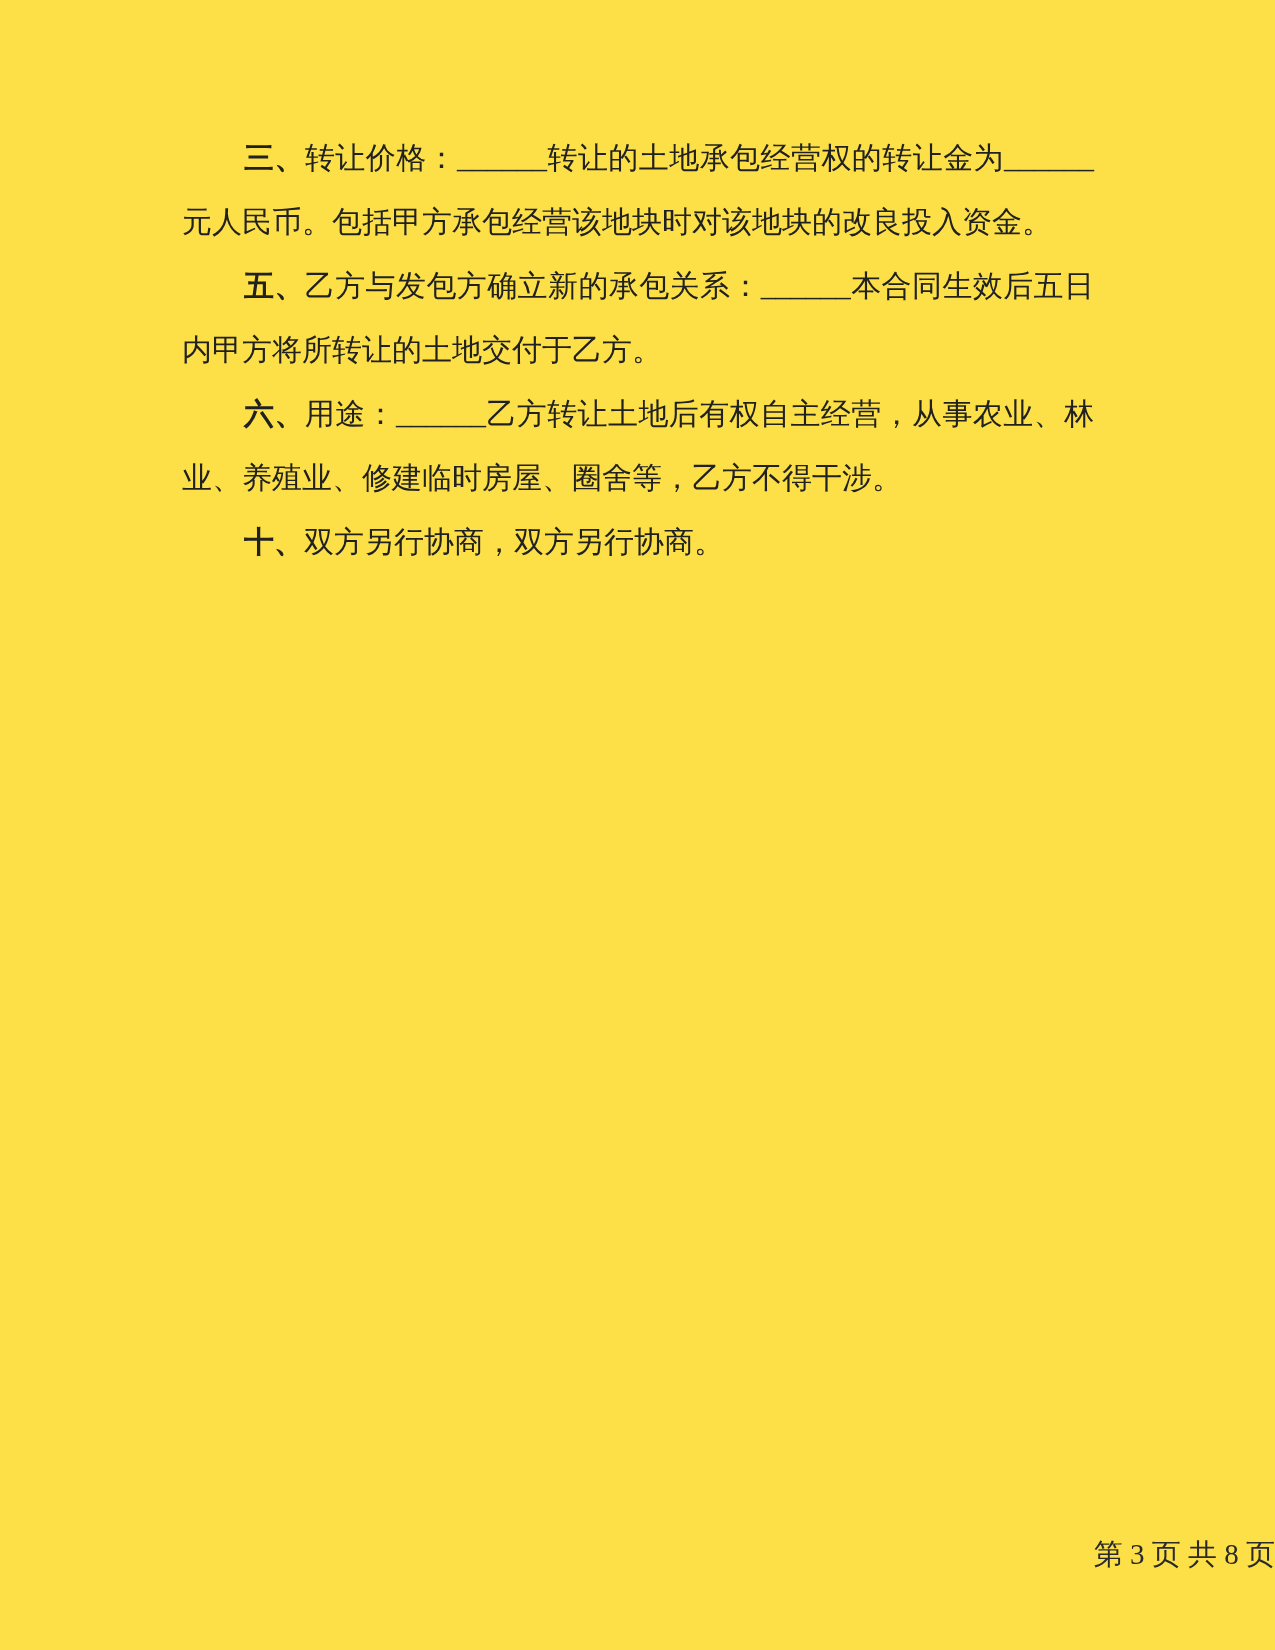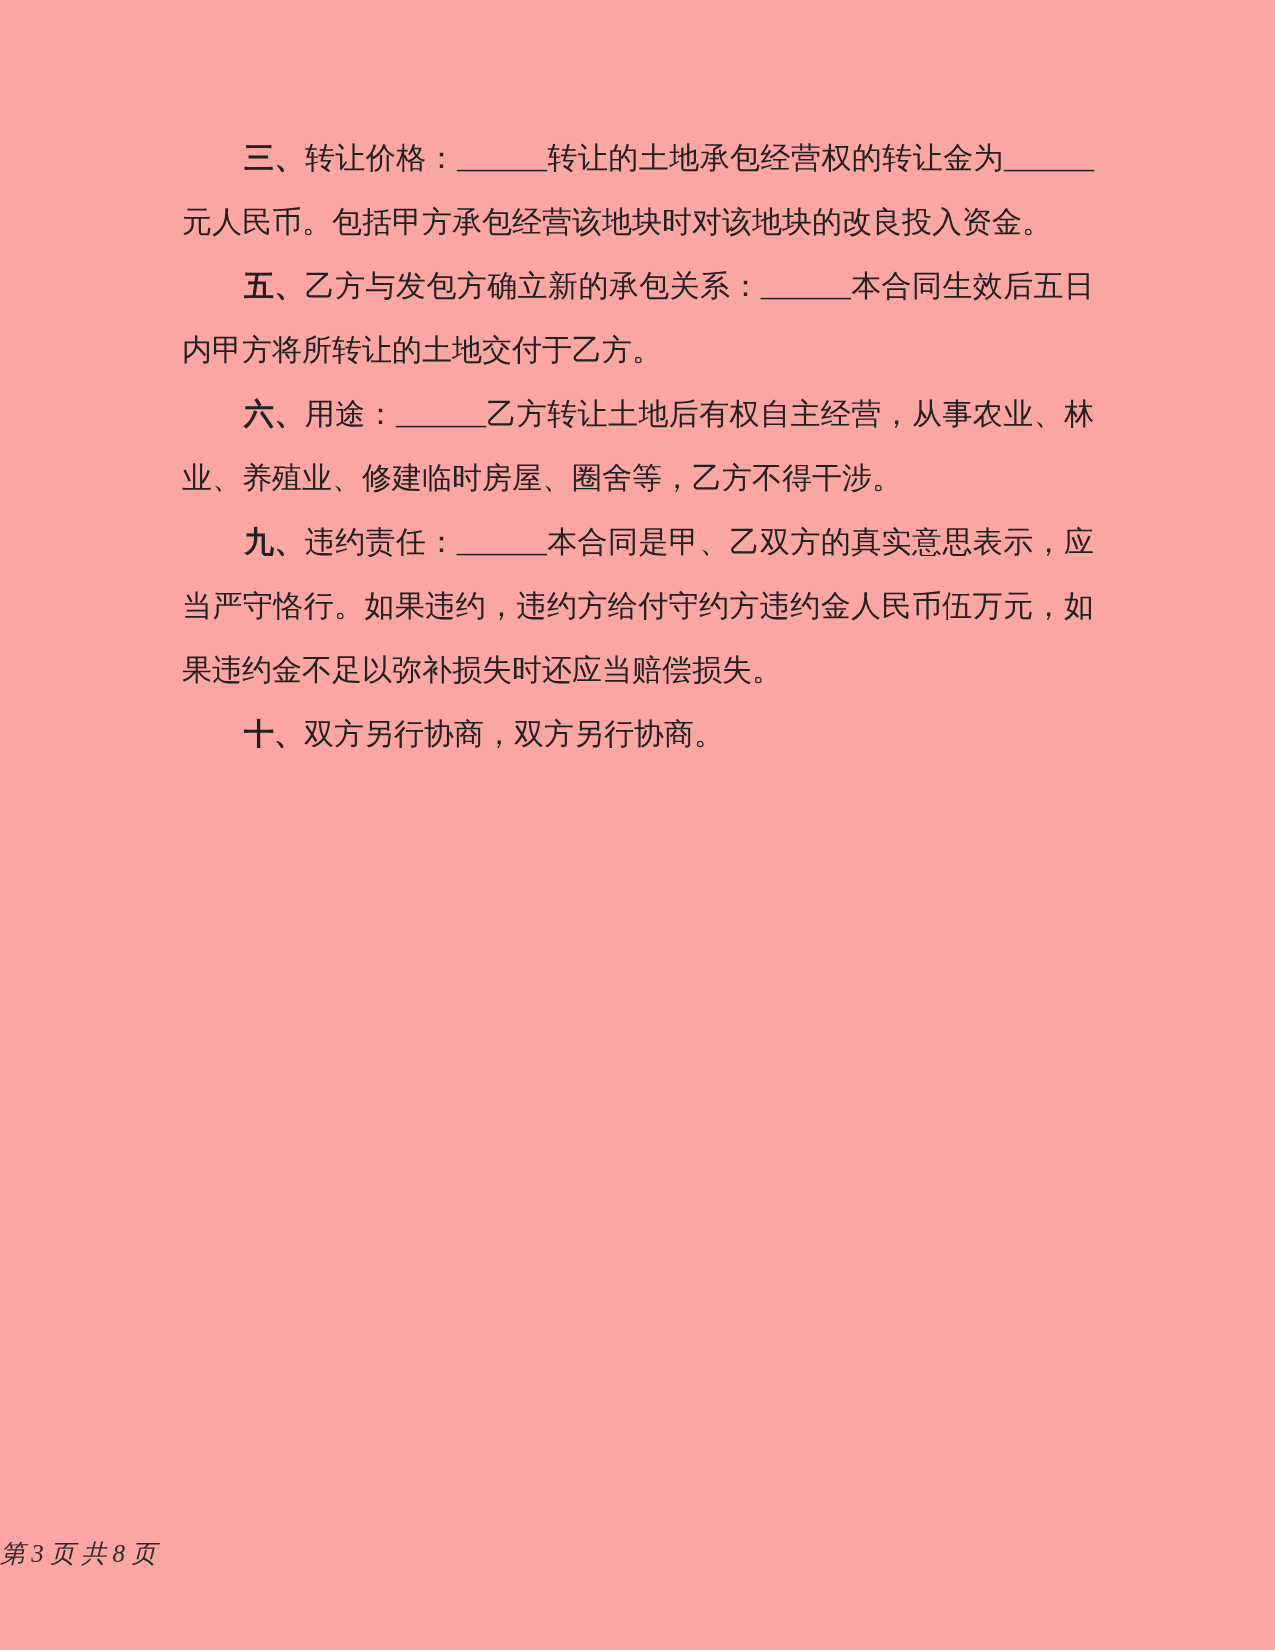--- a/index.html
+++ b/index.html
@@ -4,21 +4,21 @@
 <style>
   html, body {
     margin: 0;
     padding: 0;
     background: #ffffff;
   }
   .page {
     position: relative;
     width: 1275px;
     height: 1650px;
-    background: #fca5a5;
+    background: #fde047;
     overflow: hidden;
     font-family: "Liberation Serif", "DejaVu Serif", serif;
     color: #212121;
   }
   .content {
     position: absolute;
     left: 182px;
     top: 126px;
     width: 912px;
     font-size: 30px;
@@ -31,43 +31,41 @@
     text-indent: 62px;
   }
   .clause-marker {
     font-weight: bold;
   }
   .page-footer {
     position: absolute;
     left: 0;
     top: 1522px;
     width: 100%;
-    text-align: left;
-    font-size: 25px;
+    text-align: right;
+    font-size: 29px;
     line-height: 64px;
     color: #2a2a2a;
-    font-style: italic;
   }
 </style>
 </head>
 <body>
 
 <div class="page">
   <main class="content">
 
     <p class="para"><span class="clause-marker">三、</span><span>转让价格：______转让的土地承包经营权的转让金为______元人民币。包括甲方承包经营该地块时对该地块的改良投入资金。</span></p>
 
 
     <p class="para"><span class="clause-marker">五、</span><span>乙方与发包方确立新的承包关系：______本合同生效后五日内甲方将所转让的土地交付于乙方。</span></p>
 
     <p class="para"><span class="clause-marker">六、</span><span>用途：______乙方转让土地后有权自主经营，从事农业、林业、养殖业、修建临时房屋、圈舍等，乙方不得干涉。</span></p>
 
 
 
-    <p class="para"><span class="clause-marker">九、</span><span>违约责任：______本合同是甲、乙双方的真实意思表示，应当严守恪行。如果违约，违约方给付守约方违约金人民币伍万元，如果违约金不足以弥补损失时还应当赔偿损失。</span></p>
 
     <p class="para"><span class="clause-marker">十、</span><span>双方另行协商，双方另行协商。</span></p>
 
   </main>
 
   <footer class="page-footer">
     <span>第 3 页 共 8 页</span>
   </footer>
 </div>
 

